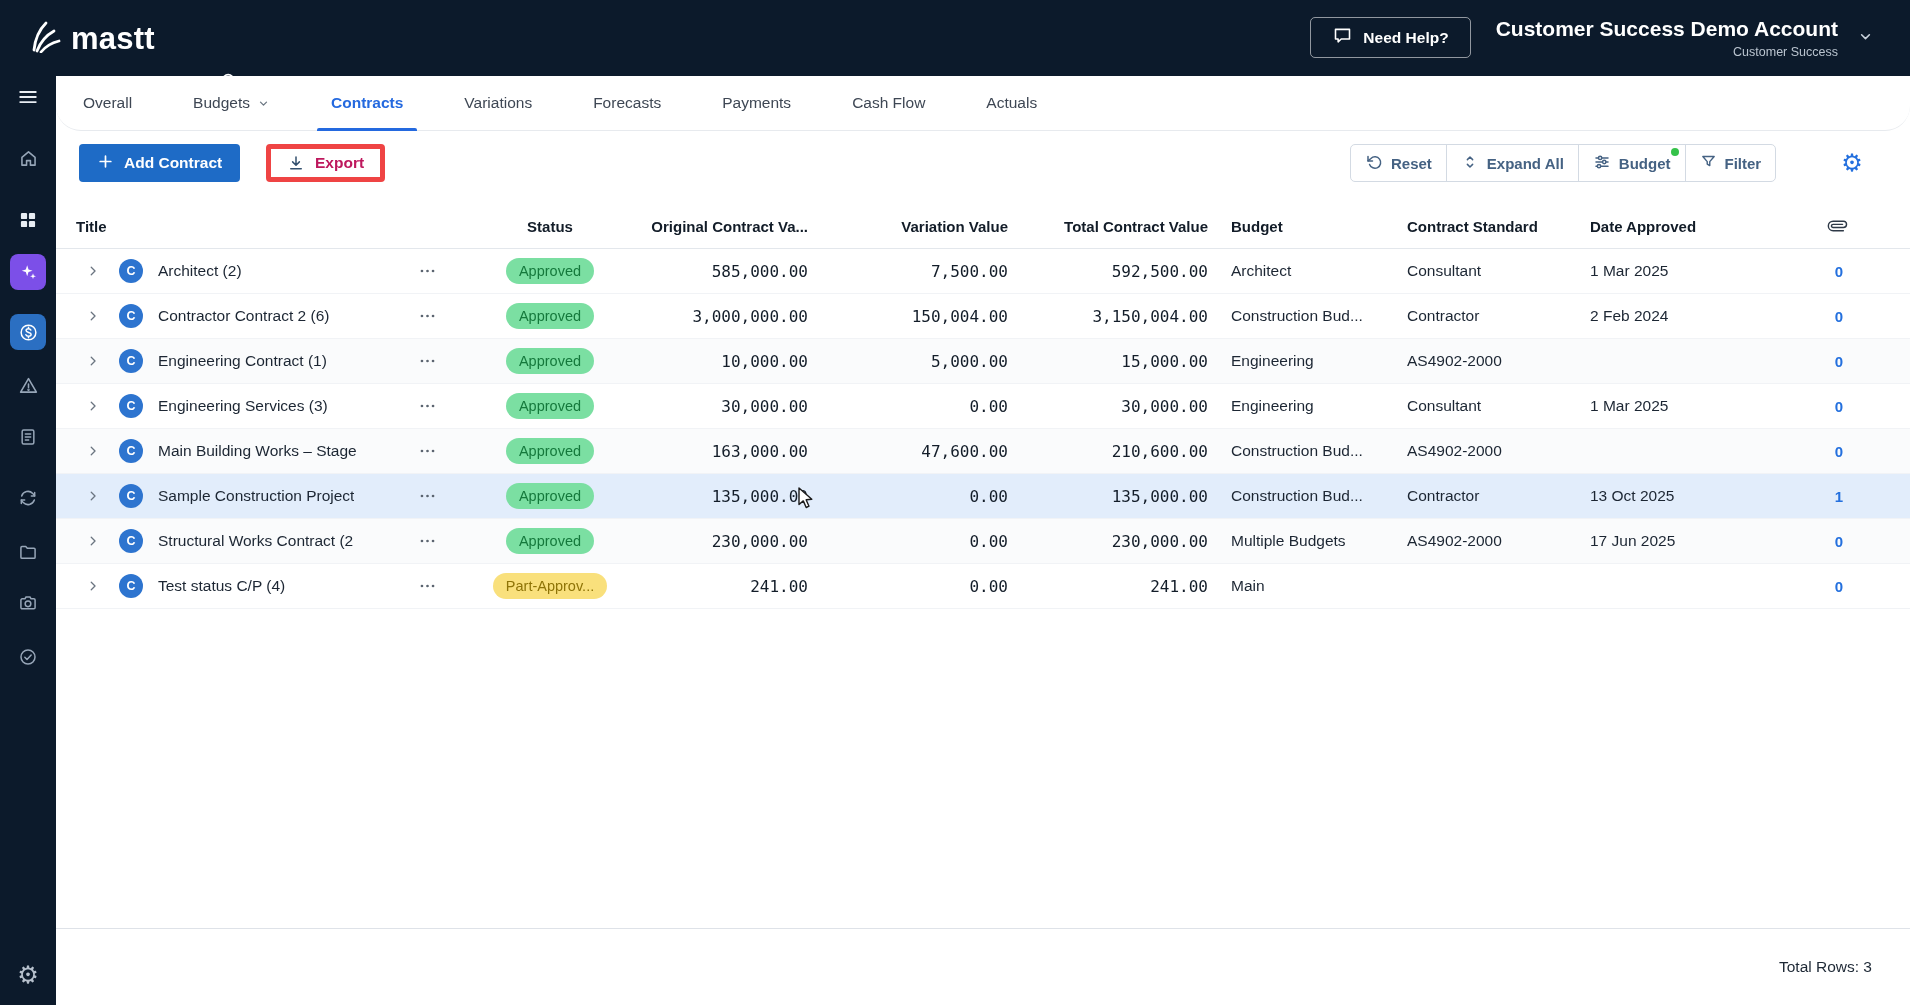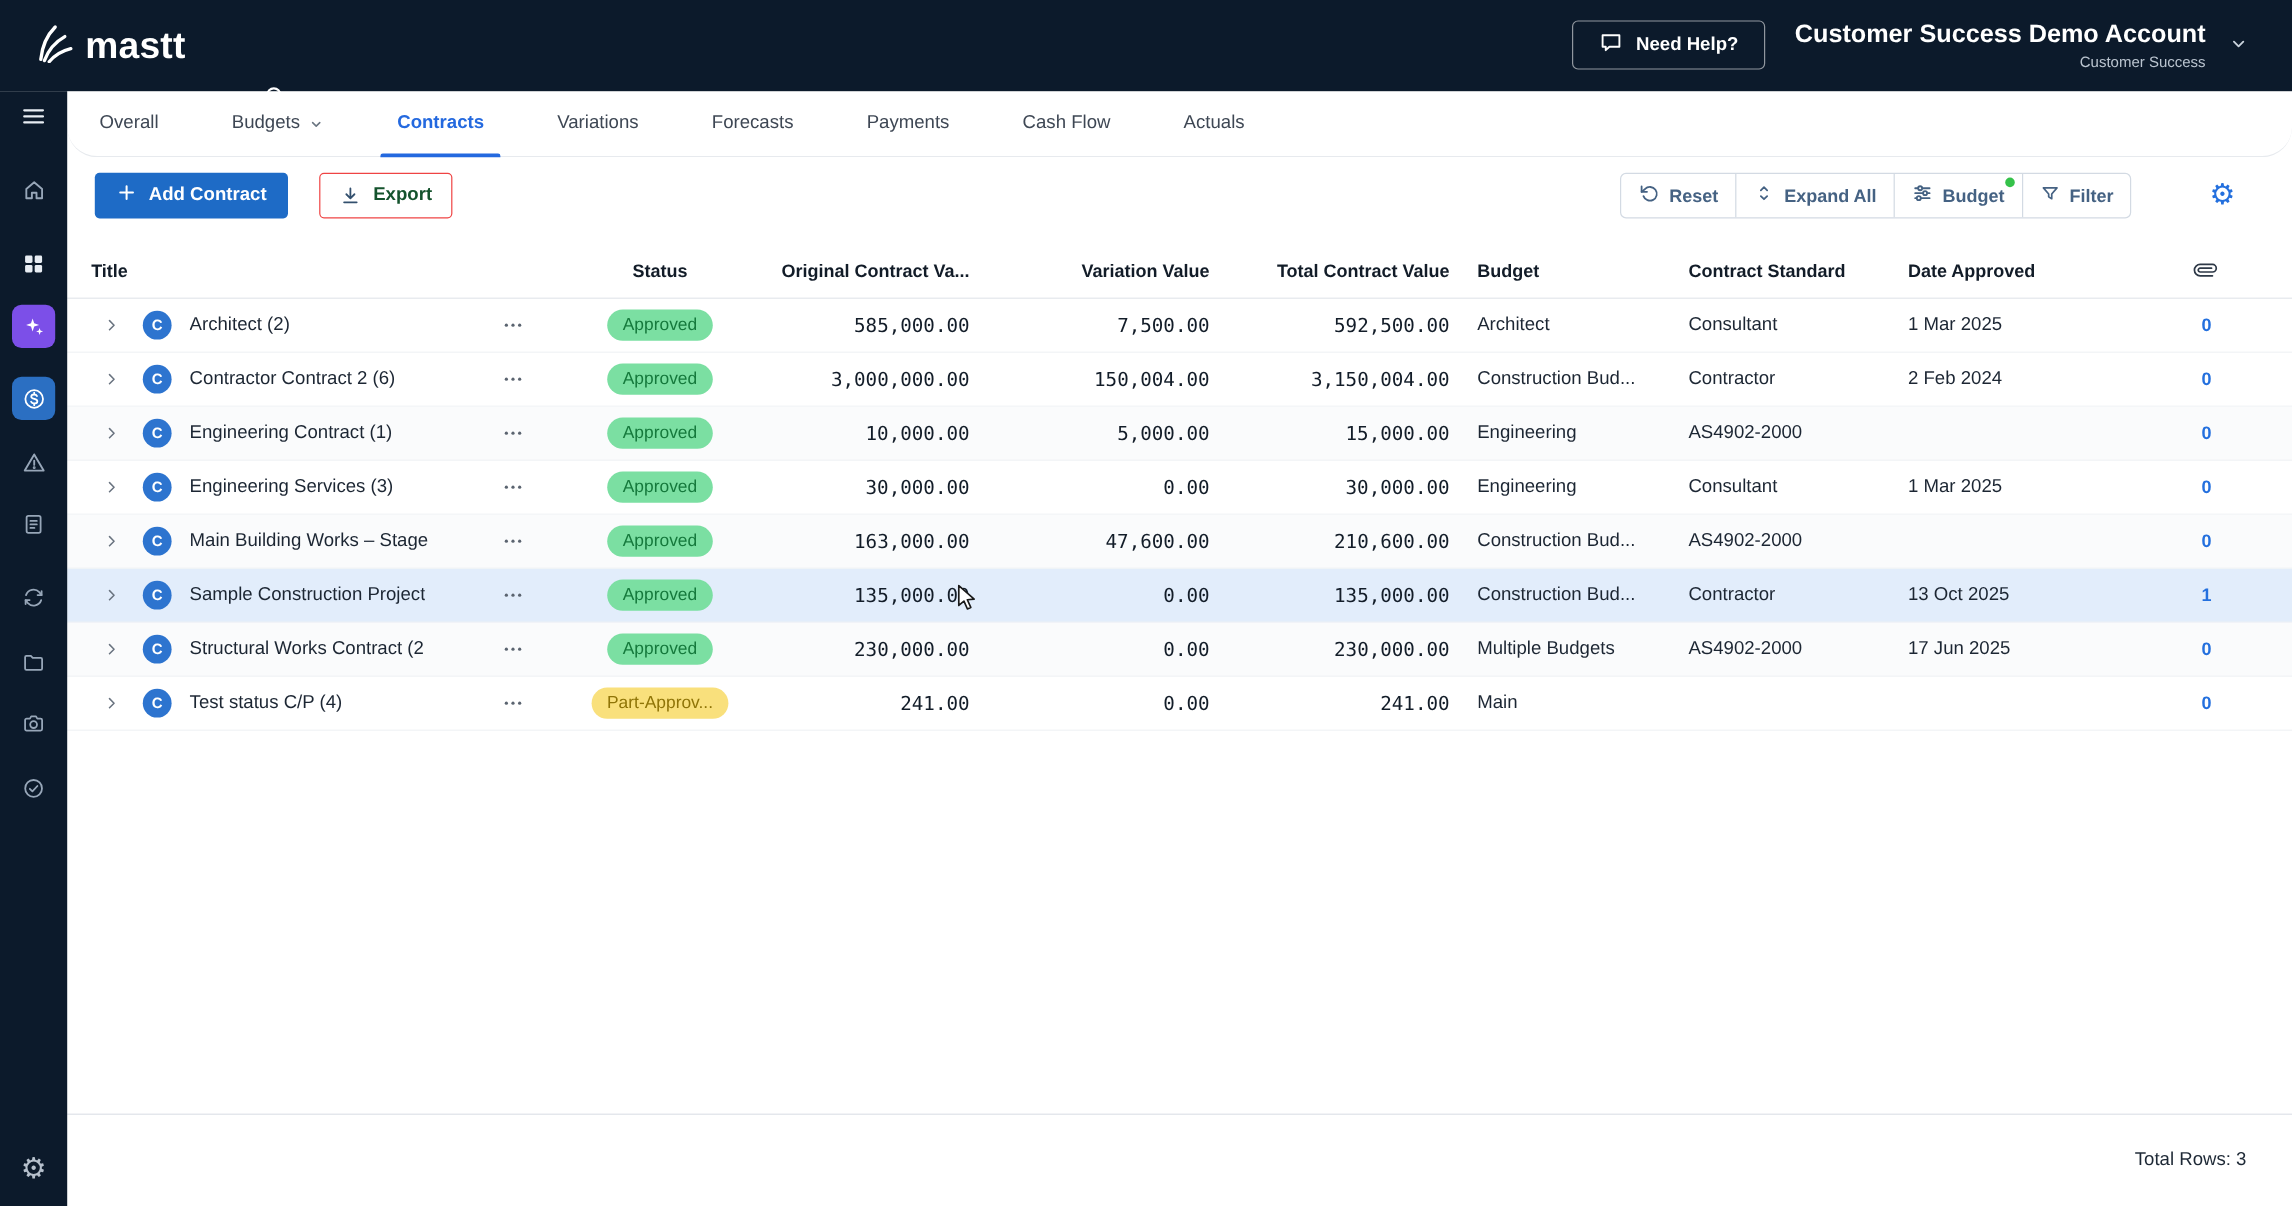--- a/index.html
+++ b/index.html
@@ -47,21 +47,21 @@
   .tab.active { color:var(--tab-active,#2469DF); font-weight:700; }
   .tab.active::after { content:""; position:absolute; left:0; right:0; bottom:-1px;
     height:3px; background:var(--tab-active,#2469DF); border-radius:2px 2px 0 0; }
 
   .toolbar { height:74px; position:relative; flex:none; }
   .btn-primary { position:absolute; left:23px; top:13px; height:38px; padding:0 18px;
     background:var(--accent-blue,#1E6BC6); color:#fff; font-size:15.5px; font-weight:600;
     border:none; border-radius:4px; display:flex; align-items:center; gap:10px; cursor:pointer;
     font-family:inherit; }
   .btn-export { position:absolute; left:210px; top:13px; height:38px; padding:0 16px;
-    background:#fff; color:#14532d; border:1px solid #ef4444; border-radius:4px;
+    background:#fff; color:#be185d; border:5px solid #ef4444; border-radius:4px;
     font-size:15.5px; font-weight:600; display:flex; align-items:center; gap:10px;
     cursor:pointer; font-family:inherit; }
   .btn-export .dl { color:#33506E; display:flex; }
   .btn-group { position:absolute; left:1294px; top:13px; height:38px; display:flex;
     border:1px solid #D3DAE3; border-radius:5px; background:#fff; }
   .bg-item { display:flex; align-items:center; gap:8px; padding:0 14px; font-size:15px;
     font-weight:600; color:#456283; border-right:1px solid #D3DAE3; cursor:pointer;
     position:relative; white-space:nowrap; }
   .bg-item:last-child { border-right:none; }
   .green-dot { position:absolute; top:3px; right:6px; width:8px; height:8px;

